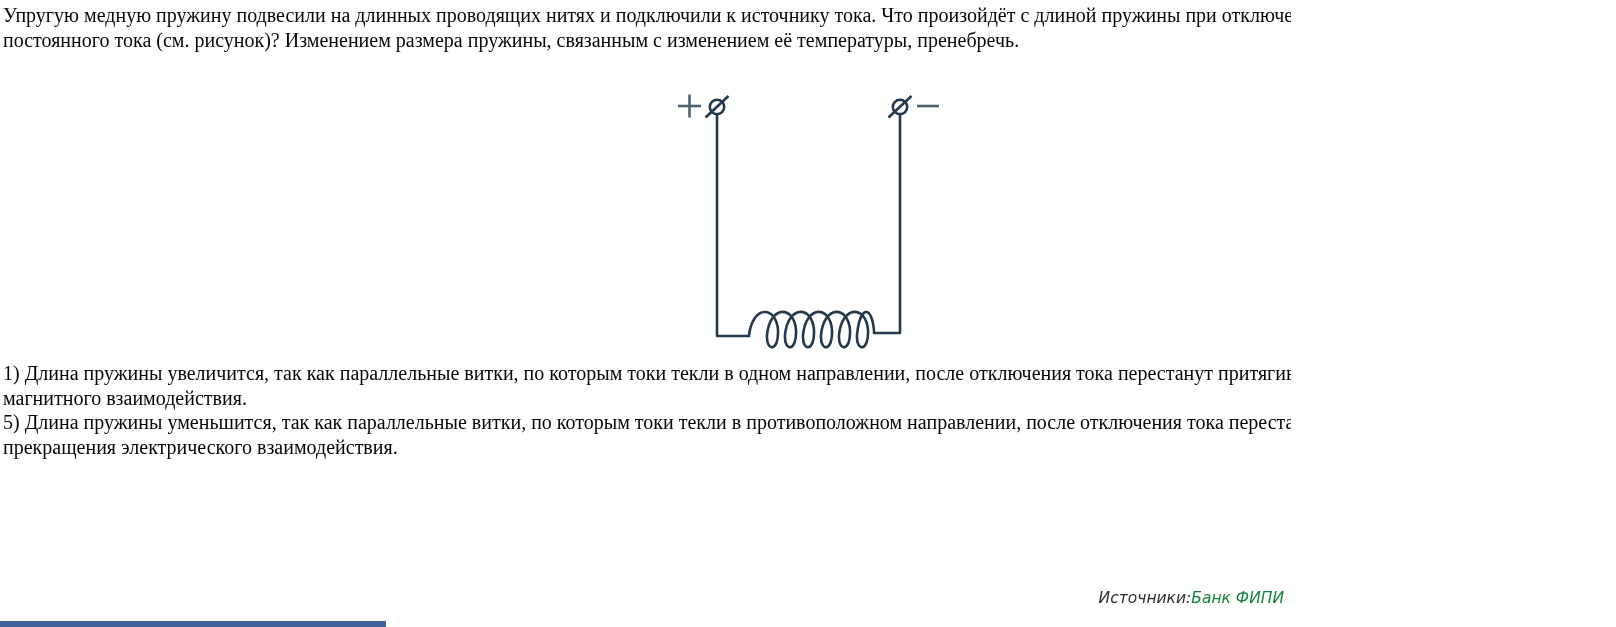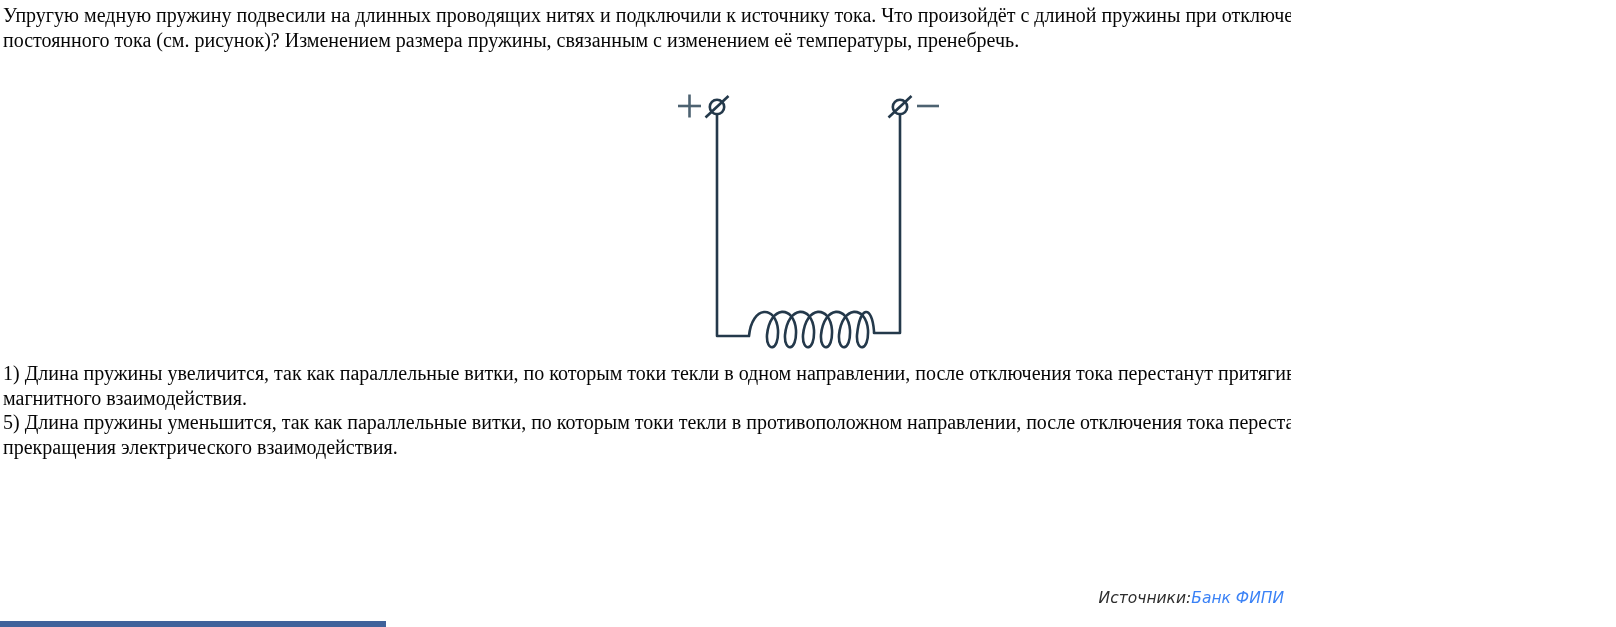--- a/index.html
+++ b/index.html
@@ -41,21 +41,21 @@
     position:absolute;
     top:589px;
     right:7px;
     font-family:"DejaVu Sans","Liberation Sans",sans-serif;
     font-style:italic;
     font-size:15.5px;
     color:#2e2e2e;
     white-space:nowrap;
   }
   .footer .sources-label{}
-  .footer .source-link{color:#3b82f6;text-decoration:none;cursor:pointer;}
+  .footer .source-link{color:#15803d;text-decoration:none;cursor:pointer;}
   .hscrollbar{
     position:absolute;
     left:0;
     bottom:0;
     width:386px;
     height:6px;
     background:#40629b;
   }
 </style>
 </head>

